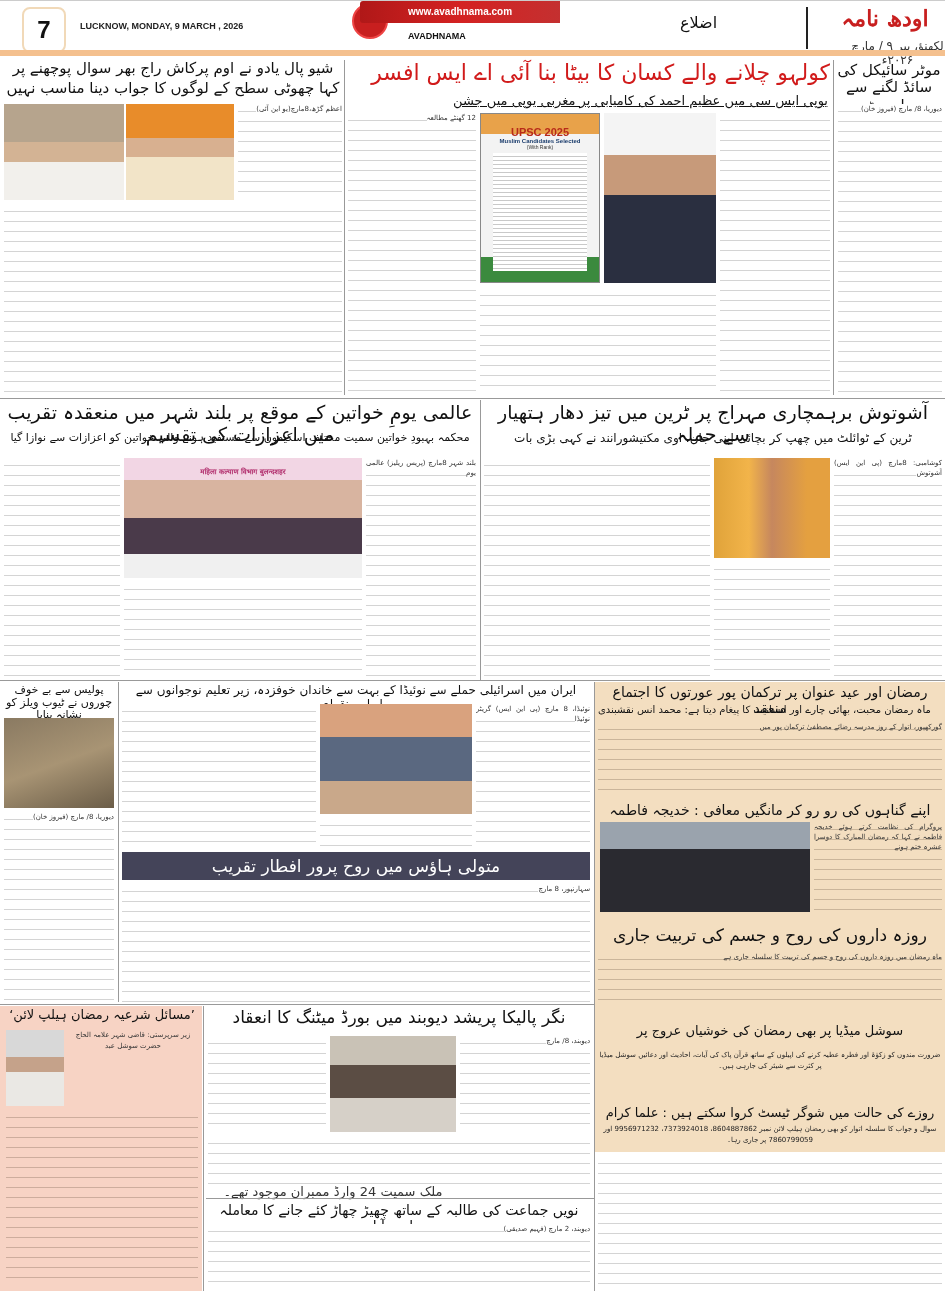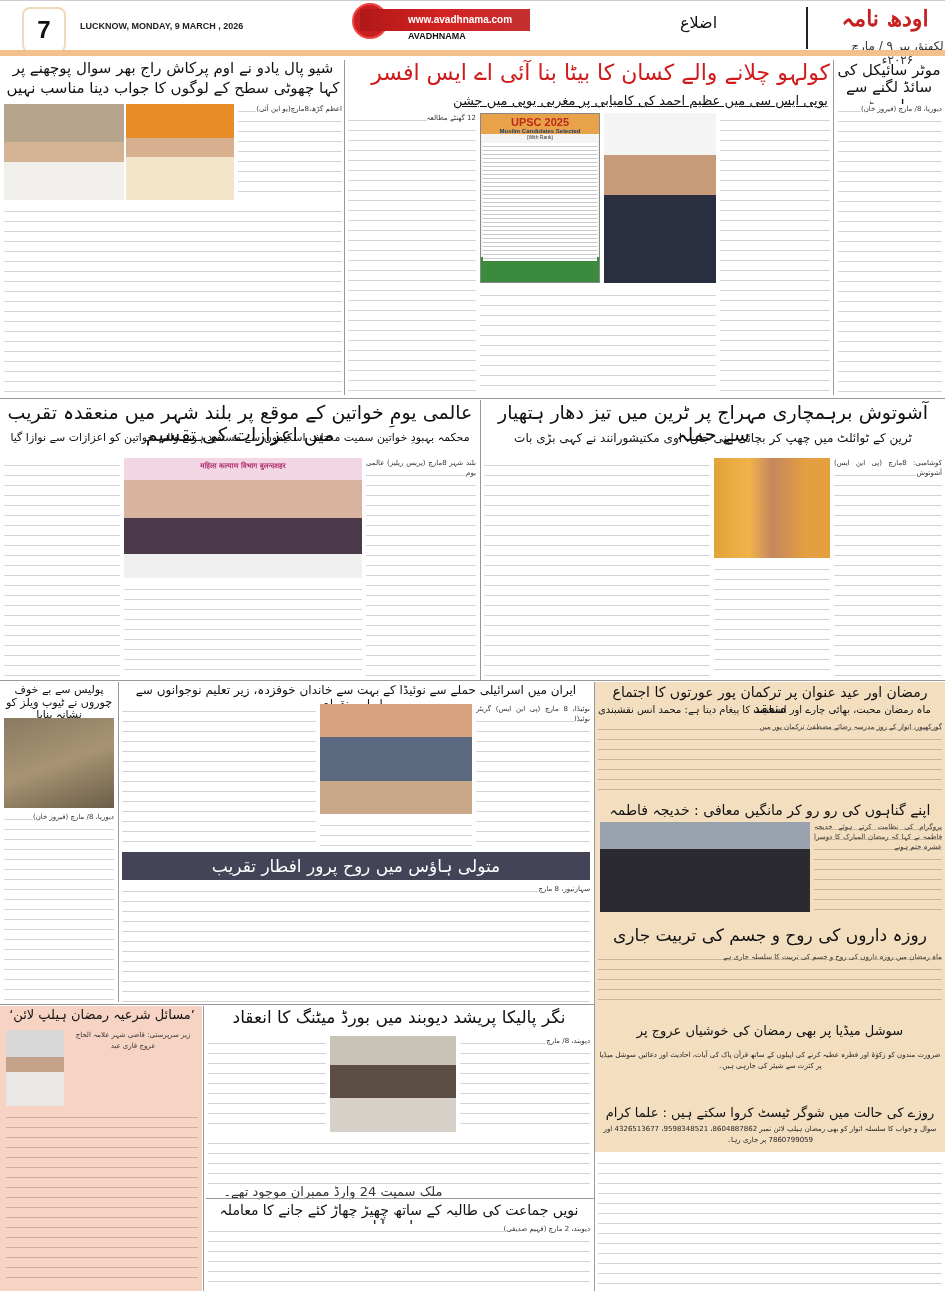--- a/index.html
+++ b/index.html
@@ -2,21 +2,21 @@
 <html><head>
 <meta charset="utf-8">
 <style>
 *{box-sizing:border-box;margin:0;padding:0}
 body{width:945px;height:1291px;background:#fff;font-family:"DejaVu Sans",sans-serif;position:relative;overflow:hidden;color:#111}
 .abs{position:absolute}
 .rtl{direction:rtl;text-align:center}
 .masthead{left:0;top:0;width:945px;height:56px;border-top:1px solid #ccc}
 .pagenum{left:22px;top:6px;width:44px;height:46px;border:2px solid #f1d9b8;border-radius:8px;display:flex;align-items:center;justify-content:center;font:bold 24px "Liberation Sans",sans-serif;color:#111}
 .dateline{left:80px;top:20px;font:bold 9px "Liberation Sans",sans-serif;color:#222}
-.ribbon{left:360px;top:8px;width:170px;height:22px;background:linear-gradient(90deg,#b01818,#d42222,#c43030);color:#fff;font:bold 10px "Liberation Sans",sans-serif;padding:5px 8px 0 48px;border-radius:3px 0 0 3px}
+.ribbon{left:360px;top:0;width:200px;height:22px;background:linear-gradient(90deg,#b01818,#d42222,#c43030);color:#fff;font:bold 10px "Liberation Sans",sans-serif;padding:5px 8px 0 48px;border-radius:3px 0 0 3px}
 .ribbon-logo{left:352px;top:2px;width:36px;height:36px;border-radius:50%;background:#c81f1f;border:2px solid #e44}
 .brand{left:408px;top:30px;font:bold 9px "Liberation Sans",sans-serif;color:#111}
 .section{left:680px;top:12px;font-size:16px;color:#111}
 .vdivider{left:806px;top:6px;width:2px;height:42px;background:#222}
 .logo{left:830px;top:4px;width:110px;height:32px;color:#c81f1f;font:bold 22px "DejaVu Serif",serif;text-align:center}
 .logo-date{left:850px;top:38px;font-size:12px;color:#333}
 .orangebar{left:0;top:50px;width:945px;height:6px;background:#f4c08e}
 .hl{font-weight:normal;line-height:1.15}
 .red{color:#d11b1b}
 .body-text{font-size:7px;line-height:10px;color:#333;direction:rtl;text-align:justify;overflow:hidden}
@@ -47,21 +47,21 @@
 <div class="abs orangebar"></div>
 
 <div class="abs rtl hl" style="left:836px;top:62px;width:106px;font-size:15px;text-align:center">موٹر سائیکل کی سائڈ لگنے سے مار پیٹ</div>
 <div class="abs body-text lines" style="left:838px;top:104px;width:104px;height:290px">
   <span style="background:#fff">دیوریا، 8/ مارچ (فیروز خان)</span>
 </div>
 <div class="abs rule-v" style="left:833px;top:60px;height:335px"></div>
 
 <div class="abs rtl hl red" style="left:348px;top:60px;width:482px;font-size:22px;text-align:right">کولہو چلانے والے کسان کا بیٹا بنا آئی اے ایس افسر</div>
 <div class="abs rtl hl" style="left:350px;top:94px;width:478px;font-size:13px;text-align:right;text-decoration:underline">یوپی ایس سی میں عظیم احمد کی کامیابی پر مغربی یوپی میں جشن</div>
-<div class="abs" style="left:480px;top:113px;width:120px;height:170px;background:linear-gradient(180deg,#e8a24a 0 12%,#f3f3f3 12% 85%,#3b8a3e 85%);border:1px solid #888;padding:2px;text-align:center">
+<div class="abs" style="left:480px;top:113px;width:120px;height:170px;background:linear-gradient(180deg,#e8a24a 0 12%,#f3f3f3 12% 85%,#3b8a3e 85%);border:1px solid #888;padding:12px;text-align:center">
   <div style="font:bold 11px 'Liberation Sans',sans-serif;color:#b82a1a">UPSC 2025</div>
   <div style="font:bold 6px 'Liberation Sans',sans-serif;color:#1b3d6d">Muslim Candidates Selected</div>
   <div style="font:5px 'Liberation Sans',sans-serif;color:#333">(With Rank)</div>
   <div style="margin-top:3px;height:118px;background:repeating-linear-gradient(180deg,#fff 0 3px,#c9c9c9 3px 4px)"></div>
 </div>
 <div class="abs img" style="left:604px;top:113px;width:112px;height:170px;background:linear-gradient(180deg,#f4f4f4 0 25%,#c79a7a 25% 48%,#2a2f40 48%)"></div>
 <div class="abs body-text lines" style="left:720px;top:113px;width:110px;height:280px"></div>
 <div class="abs body-text lines" style="left:348px;top:113px;width:128px;height:280px">
   <span style="background:#fff">12 گھنٹے مطالعہ</span>
 </div>
@@ -88,21 +88,21 @@
 <div class="abs body-text lines" style="left:714px;top:562px;width:116px;height:116px"></div>
 <div class="abs body-text lines" style="left:484px;top:458px;width:226px;height:220px"></div>
 <div class="abs rule-v" style="left:480px;top:400px;height:280px"></div>
 
 <div class="abs rtl hl" style="left:4px;top:402px;width:472px;font-size:19px;text-align:center">عالمی یومِ خواتین کے موقع پر بلند شہر میں منعقدہ تقریب میں اعزازات کی تقسیم</div>
 <div class="abs rtl hl" style="left:4px;top:432px;width:472px;font-size:11px;text-align:center">محکمہ بہبودِ خواتین سمیت مختلف اسکیموں سے مستفید ہونے والی خواتین کو اعزازات سے نوازا گیا</div>
 <div class="abs body-text lines" style="left:366px;top:458px;width:110px;height:220px">
   <span style="background:#fff">بلند شہر 8مارچ (پریس ریلیز) عالمی یوم</span>
 </div>
 <div class="abs img" style="left:124px;top:458px;width:238px;height:120px;background:linear-gradient(180deg,#f2d6e4 0 18%,#d8b4a0 18% 50%,#4a3a4a 50% 80%,#f0f0f0 80%)">
-  <div style="margin:3px auto;width:150px;text-align:center;font-size:7px;color:#b22f6e;font-weight:bold">महिला कल्याण विभाग बुलन्दशहर</div>
+  <div style="margin:9px auto;width:150px;text-align:center;font-size:7px;color:#b22f6e;font-weight:bold">महिला कल्याण विभाग बुलन्दशहर</div>
 </div>
 <div class="abs body-text lines" style="left:124px;top:582px;width:238px;height:96px"></div>
 <div class="abs body-text lines" style="left:4px;top:458px;width:116px;height:220px"></div>
 
 <div class="abs rule-h" style="left:0;top:680px;width:945px"></div>
 
 <div class="abs tint" style="left:594px;top:682px;width:351px;height:320px"></div>
 <div class="abs rtl hl" style="left:598px;top:684px;width:344px;font-size:14px;text-align:center">رمضان اور عید عنوان پر ترکمان پور عورتوں کا اجتماع منعقد</div>
 <div class="abs rtl hl" style="left:598px;top:704px;width:344px;font-size:10px;text-align:left">ماہ رمضان محبت، بھائی چارے اور انسانیت کا پیغام دیتا ہے: محمد انس نقشبندی</div>
 <div class="abs body-text lines-tint" style="left:598px;top:722px;width:344px;height:76px">
@@ -137,28 +137,28 @@
 <div class="abs body-text lines" style="left:122px;top:884px;width:468px;height:118px">
   <span style="background:#fff">سہارنپور، 8 مارچ</span>
 </div>
 
 <div class="abs rule-h" style="left:0;top:1004px;width:594px"></div>
 
 <div class="abs tint" style="left:594px;top:1002px;width:351px;height:150px"></div>
 <div class="abs rtl hl" style="left:598px;top:1024px;width:344px;font-size:13px;text-align:center">سوشل میڈیا پر بھی رمضان کی خوشیاں عروج پر</div>
 <div class="abs rtl" style="left:598px;top:1050px;width:344px;font-size:7px;line-height:11px;color:#222">ضرورت مندوں کو زکوٰۃ اور فطرہ عطیہ کرنے کی اپیلوں کے ساتھ قرآن پاک کی آیات، احادیث اور دعائیں سوشل میڈیا پر کثرت سے شیئر کی جارہی ہیں۔</div>
 <div class="abs rtl hl" style="left:598px;top:1106px;width:344px;font-size:13px;text-align:center">روزے کی حالت میں شوگر ٹیسٹ کروا سکتے ہیں : علما کرام</div>
-<div class="abs rtl" style="left:598px;top:1124px;width:344px;font-size:7px;line-height:11px;color:#222">سوال و جواب کا سلسلہ اتوار کو بھی رمضان ہیلپ لائن نمبر 8604887862، 9598348521، 4326513677 اور 7860799059 پر جاری رہا۔</div>
+<div class="abs rtl" style="left:598px;top:1124px;width:344px;font-size:7px;line-height:11px;color:#222">سوال و جواب کا سلسلہ اتوار کو بھی رمضان ہیلپ لائن نمبر 8604887862، 7373924018، 9956971232 اور 7860799059 پر جاری رہا۔</div>
 <div class="abs rtl qa lines" style="left:598px;top:1156px;width:344px;height:132px"></div>
 <div class="abs rule-v" style="left:594px;top:682px;height:609px"></div>
 
 <div class="abs pink" style="left:0;top:1006px;width:202px;height:285px"></div>
 <div class="abs rtl hl" style="left:4px;top:1008px;width:196px;font-size:13px;text-align:center">’مسائل شرعیہ رمضان ہیلپ لائن‘</div>
 <div class="abs img" style="left:6px;top:1030px;width:58px;height:76px;background:linear-gradient(180deg,#d8d8d8 0 35%,#c5a28a 35% 55%,#eae8e4 55%)"></div>
-<div class="abs rtl" style="left:68px;top:1030px;width:130px;font-size:7px;line-height:11px;color:#333">زیر سرپرستی: قاضی شہر علامہ الحاج عروج قاری عبد</div>
+<div class="abs rtl" style="left:68px;top:1030px;width:130px;font-size:7px;line-height:11px;color:#333">زیر سرپرستی: قاضی شہر علامہ الحاج حضرت سوشل عبد</div>
 <div class="abs body-text lines-tint" style="left:6px;top:1110px;width:192px;height:176px"></div>
 <div class="abs rule-v" style="left:203px;top:1006px;height:285px"></div>
 
 <div class="abs rtl hl" style="left:208px;top:1008px;width:382px;font-size:17px;text-align:center">نگر پالیکا پریشد دیوبند میں بورڈ میٹنگ کا انعقاد</div>
 <div class="abs body-text lines" style="left:460px;top:1036px;width:130px;height:96px">
   <span style="background:#fff">دیوبند، 8/ مارچ</span>
 </div>
 <div class="abs img" style="left:330px;top:1036px;width:126px;height:96px;background:linear-gradient(180deg,#c9c2b6 0 30%,#5b4d44 30% 65%,#d6d0c8 65%)"></div>
 <div class="abs body-text lines" style="left:208px;top:1036px;width:118px;height:96px"></div>
 <div class="abs body-text lines" style="left:208px;top:1136px;width:382px;height:52px"></div>

